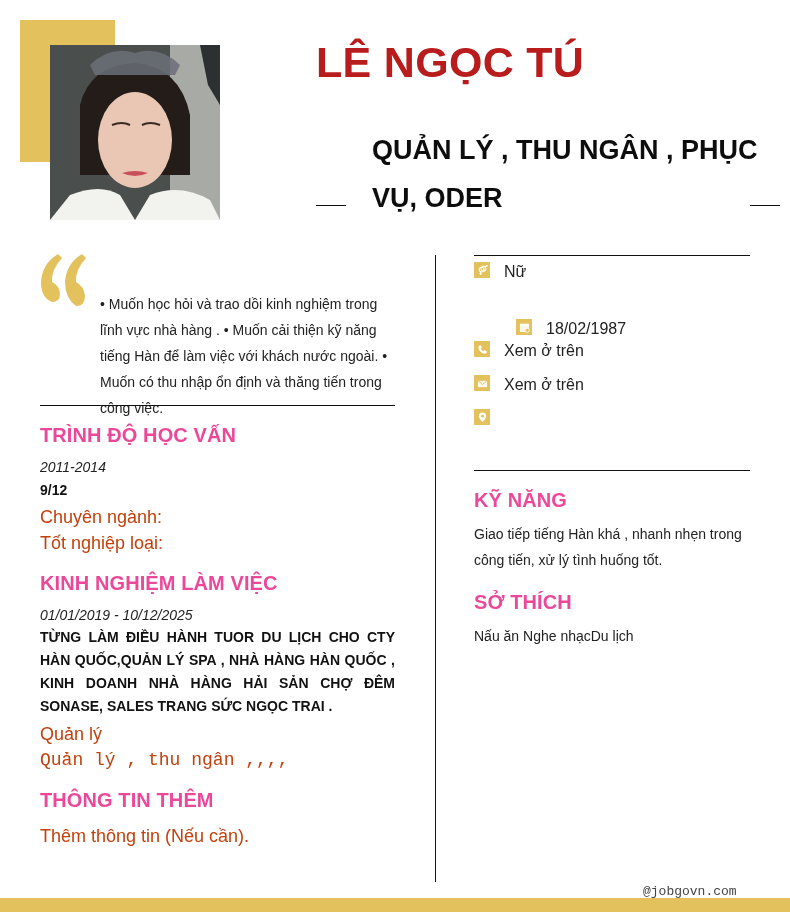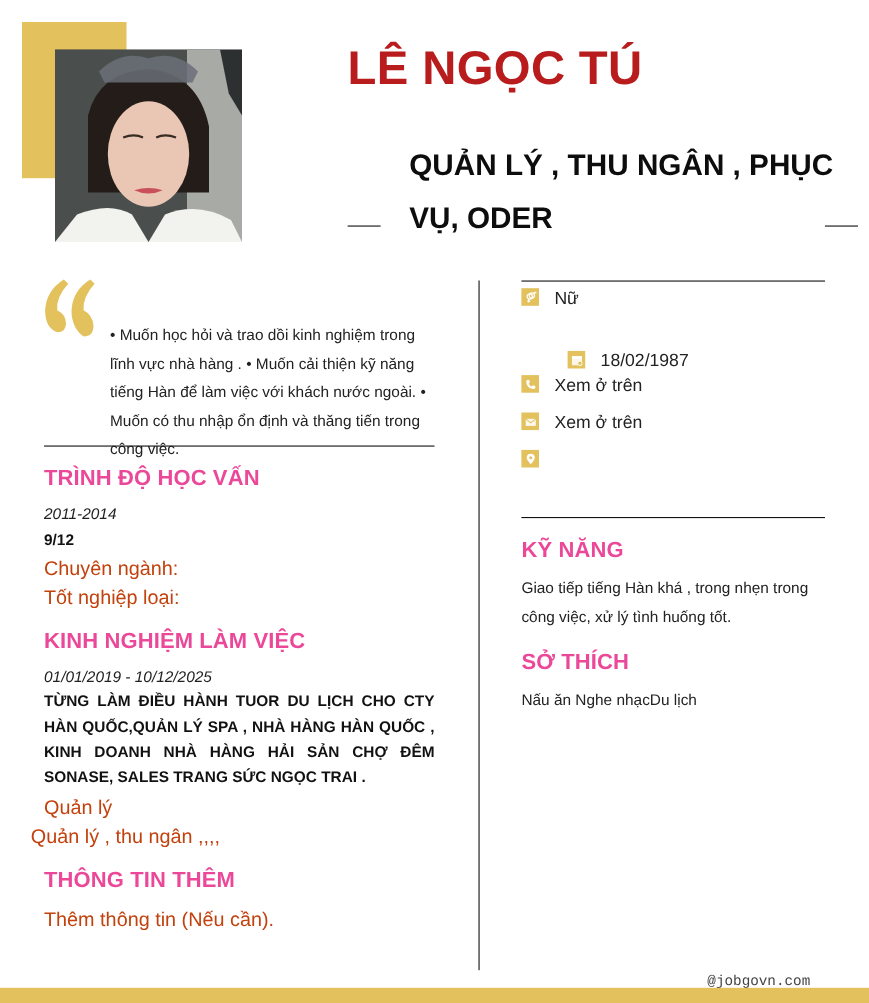--- a/index.html
+++ b/index.html
@@ -77,21 +77,21 @@
 <div class="section-heading" style="left:40px; top:424px;">TRÌNH ĐỘ HỌC VẤN</div>
 <div class="italic-date" style="left:40px; top:459px;">2011-2014</div>
 <div class="bold-line" style="left:40px; top:482px;">9/12</div>
 <div class="body-line" style="left:40px; top:507px;">Chuyên ngành:</div>
 <div class="body-line" style="left:40px; top:533px;">Tốt nghiệp loại:</div>
 
 <div class="section-heading" style="left:40px; top:572px;">KINH NGHIỆM LÀM VIỆC</div>
 <div class="italic-date" style="left:40px; top:607px;">01/01/2019 - 10/12/2025</div>
 <div class="exp-desc">TỪNG LÀM ĐIỀU HÀNH TUOR DU LỊCH CHO CTY HÀN QUỐC,QUẢN LÝ SPA , NHÀ HÀNG HÀN QUỐC , KINH DOANH NHÀ HÀNG HẢI SẢN CHỢ ĐÊM SONASE, SALES TRANG SỨC NGỌC TRAI .</div>
 <div class="body-line" style="left:40px; top:724px;">Quản lý</div>
-<div class="body-line" style="left:28px; top:750px;">Quản lý , thu ngân ,,,,</div>
+<div class="body-line" style="left:40px; top:750px;font-family:Liberation Mono, monospace;">Quản lý , thu ngân ,,,,</div>
 
 <div class="section-heading" style="left:40px; top:789px;">THÔNG TIN THÊM</div>
 <div class="body-line" style="left:40px; top:826px;">Thêm thông tin (Nếu cần).</div>
 
 <div class="right-rule" style="top:255px;"></div>
 
 <div class="contact-item" style="top:260px;">
   <span class="contact-icon">
     <svg viewBox="0 0 12 12">
         <circle cx="5" cy="5" r="2.6" stroke="#fff" stroke-width="1.2" fill="none"></circle>
@@ -137,19 +137,19 @@
     <svg viewBox="0 0 12 12">
         <path d="M6 11 Q2 6.5 2 4.5 A4 4 0 0 1 10 4.5 Q10 6.5 6 11 Z" fill="#fff"></path>
         <circle cx="6" cy="4.5" r="1.5" fill="#e3c15d"></circle>
       </svg>
   </span>
 </div>
 
 <div class="right-rule" style="top:470px;"></div>
 
 <div class="section-heading" style="left:474px; top:489px;">KỸ NĂNG</div>
-<div class="right-para" style="top:521px;">Giao tiếp tiếng Hàn khá , trong nhẹn trong công việc, xử lý tình huống tốt.</div>
+<div class="right-para" style="top:521px;">Giao tiếp tiếng Hàn khá , nhanh nhẹn trong công tiến, xử lý tình huống tốt.</div>
 
 <div class="section-heading" style="left:474px; top:591px;">SỞ THÍCH</div>
 <div class="right-para" style="top:623px;">Nấu ăn Nghe nhạcDu lịch</div>
 
 <div class="watermark">@jobgovn.com</div>
 <div class="footer-bar"></div>
 
 </body></html>

